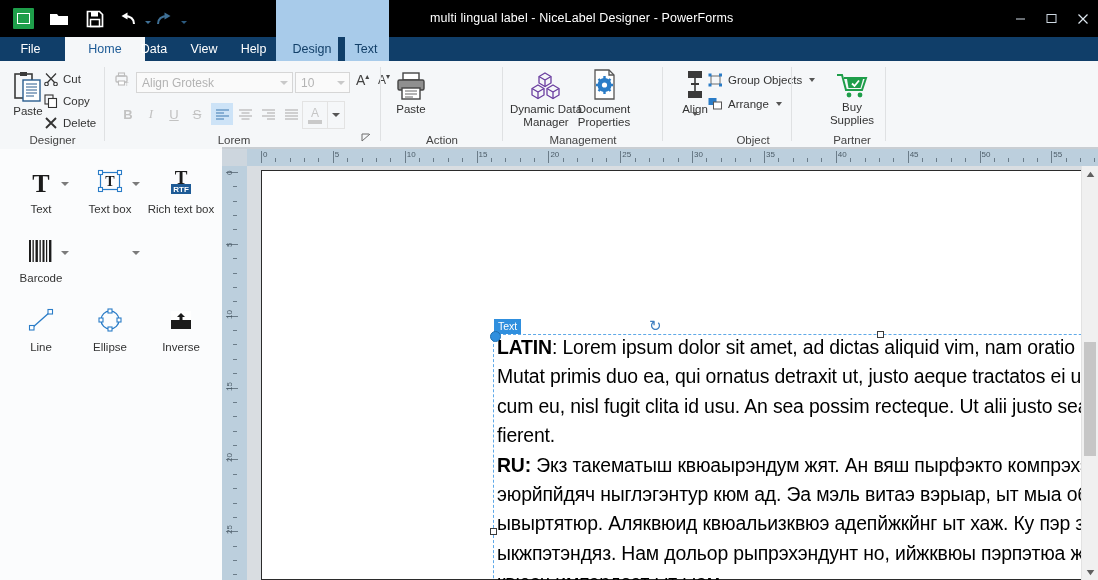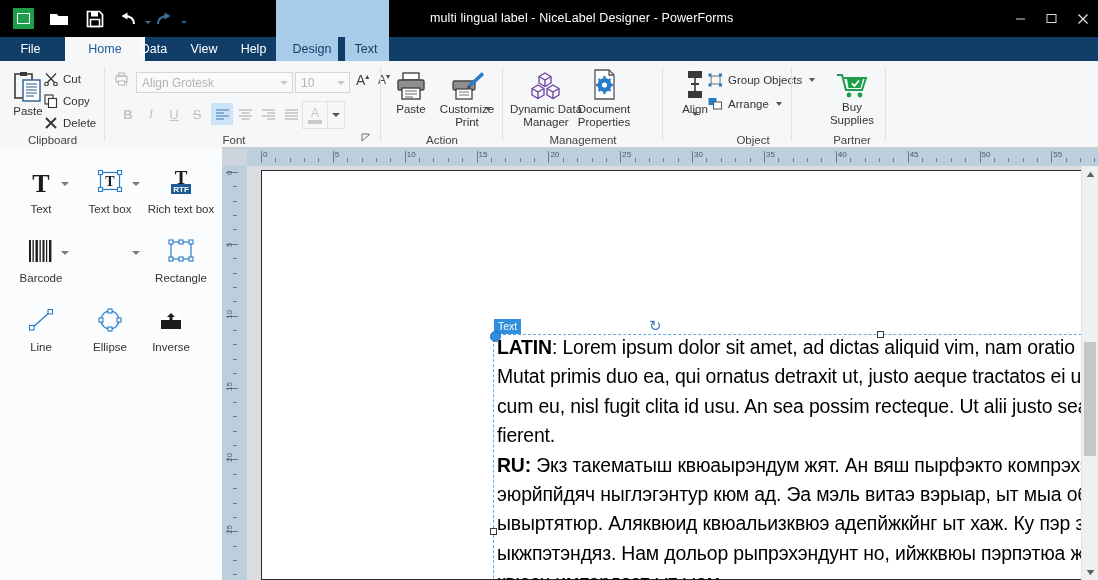--- a/index.html
+++ b/index.html
@@ -454,21 +454,21 @@
           <rect x="4.5" y="4.5" width="8" height="9" fill="#fff" stroke="#333" stroke-width="1.1"></rect>
         </svg>
         <span>Copy</span>
       </div>
       <div class="smallbtn" style="left:44px;top:55px;">
         <svg width="14" height="14" viewBox="0 0 14 14">
           <path d="M2 2 L12 12 M12 2 L2 12" stroke="#333" stroke-width="1.9"></path>
         </svg>
         <span>Delete</span>
       </div>
-      <div class="rgroup-title">Clipboard</div>
+      <div class="rgroup-title">Designer</div>
       <div class="rgroup-sep" style="left:104px;"></div>
     </div>
 
     <div class="rgroup" style="left:105px;width:276px;">
       <div style="position:absolute;left:9px;top:11px;">
         <svg width="17" height="15" viewBox="0 0 17 15">
           <rect x="2" y="4" width="11" height="6" rx="1" fill="none" stroke="#bdbdbd" stroke-width="1.3"></rect>
           <rect x="4.5" y="1" width="6" height="3" fill="none" stroke="#bdbdbd" stroke-width="1.1"></rect>
           <rect x="4.5" y="9" width="6" height="4" fill="#ffffff" stroke="#bdbdbd" stroke-width="1.1"></rect>
           <text x="11" y="14" font-size="6" fill="#bdbdbd" font-family="Liberation Sans">T</text>
@@ -531,21 +531,21 @@
           </svg>
       </div>
       <div style="position:absolute;left:197px;top:40px;width:24px;height:26px;border:1px solid #e3e3e3;display:flex;flex-direction:column;align-items:center;justify-content:center;">
         <span style="font-size:12px;color:#c6c6c6;">A</span>
         <span style="display:block;width:14px;height:4px;background:#c9c9c9;"></span>
       </div>
       <div style="position:absolute;left:222px;top:40px;width:16px;height:26px;border:1px solid #e3e3e3;display:flex;align-items:center;justify-content:center;">
         <span style="width:0;height:0;border-left:4px solid transparent;border-right:4px solid transparent;border-top:4px solid #555;"></span>
       </div>
 
-      <div class="rgroup-title" style="left:0;width:258px;">Font</div>
+      <div class="rgroup-title" style="left:0;width:258px;">Lorem</div>
       <div class="dialog-launcher" style="right:8px;bottom:4px;">
         <svg width="11" height="11" viewBox="0 0 11 11">
           <path d="M1 1 H8 M1 1 V8 M1 8 L9 1" stroke="#6d6d6d" stroke-width="1" fill="none"></path>
         </svg>
       </div>
       <div class="rgroup-sep" style="left:275px;"></div>
     </div>
 
     <div class="rgroup" style="left:381px;width:122px;">
       <div class="bigbtn" style="left:6px;top:6px;width:48px;">
@@ -553,35 +553,20 @@
           <svg width="32" height="30" viewBox="0 0 32 30">
             <rect x="8" y="2" width="16" height="7" fill="#fff" stroke="#444" stroke-width="1.4"></rect>
             <rect x="3" y="9" width="26" height="10" rx="1.5" fill="#8f8f8f" stroke="#444" stroke-width="1.4"></rect>
             <rect x="7" y="17" width="18" height="11" fill="#fff" stroke="#444" stroke-width="1.4"></rect>
             <g stroke="#666" stroke-width="1">
                 <path d="M10 20 H22 M10 23 H22 M10 26 H18"></path>
               </g>
           </svg>
         </span>
         <span>Paste</span>
-      </div>
-      <div class="bigbtn" style="left:52px;top:6px;width:68px;">
-        <span class="glyph">
-          <svg width="36" height="30" viewBox="0 0 36 30">
-            <rect x="4" y="10" width="22" height="9" rx="1.5" fill="#8f8f8f" stroke="#444" stroke-width="1.3"></rect>
-            <rect x="7" y="18" width="16" height="10" fill="#fff" stroke="#444" stroke-width="1.3"></rect>
-            <g stroke="#666" stroke-width="0.9">
-                <path d="M10 21 H20 M10 24 H20"></path>
-              </g>
-            <path d="M33 1 L35 4 L22 16 L19 14 Z" fill="#2A7CC7"></path>
-            <path d="M19 14 L22 16 L18 18 Z" fill="#444"></path>
-          </svg>
-        </span>
-        <span>Customize Print</span>
-        <span style="position:absolute;left:52px;top:40px;width:0;height:0;border-left:3.5px solid transparent;border-right:3.5px solid transparent;border-top:4px solid #555;"></span>
       </div>
       <div class="rgroup-title">Action</div>
       <div class="rgroup-sep" style="left:121px;"></div>
     </div>
 
     <div class="rgroup" style="left:503px;width:160px;">
       <div class="bigbtn" style="left:2px;top:6px;width:82px;">
         <span class="glyph">
           <svg width="36" height="30" viewBox="0 0 36 30">
             <g fill="none" stroke="#6B3FA0" stroke-width="1.3">
@@ -725,36 +710,20 @@
             <rect x="23" y="3" width="2.4" height="22"></rect>
           </g>
         </svg>
       </span>
       <span class="tlabel">Barcode</span>
     </div>
     <span class="tooldrop" style="left:61px;top:102px;"></span>
 
     <span class="tooldrop" style="left:132px;top:102px;"></span>
 
-    <div class="tool" style="left:145px;top:82px;width:72px;">
-      <span class="ticon">
-        <svg width="32" height="28" viewBox="0 0 32 28">
-          <rect x="6" y="5" width="20" height="17" fill="none" stroke="#2A7CC7" stroke-width="1.2"></rect>
-          <g fill="#ffffff" stroke="#2A7CC7" stroke-width="1.1">
-            <rect x="4" y="3" width="4" height="4"></rect>
-              <rect x="24" y="3" width="4" height="4"></rect>
-            <rect x="4" y="20" width="4" height="4"></rect>
-              <rect x="24" y="20" width="4" height="4"></rect>
-            <rect x="14" y="3" width="4" height="4"></rect>
-              <rect x="14" y="20" width="4" height="4"></rect>
-          </g>
-        </svg>
-      </span>
-      <span class="tlabel">Rectangle</span>
-    </div>
 
     <div class="tool" style="left:8px;top:151px;">
       <span class="ticon">
         <svg width="30" height="28" viewBox="0 0 30 28">
           <path d="M6 22 L24 6" stroke="#2A7CC7" stroke-width="1.3"></path>
           <g fill="#ffffff" stroke="#2A7CC7" stroke-width="1.1">
             <rect x="3.5" y="19.5" width="4.5" height="4.5"></rect>
               <rect x="22" y="3.5" width="4.5" height="4.5"></rect>
           </g>
         </svg>
@@ -770,21 +739,21 @@
             <rect x="13" y="3" width="4" height="4"></rect>
               <rect x="13" y="21" width="4" height="4"></rect>
             <rect x="4" y="12" width="4" height="4"></rect>
               <rect x="22" y="12" width="4" height="4"></rect>
           </g>
         </svg>
       </span>
       <span class="tlabel">Ellipse</span>
     </div>
 
-    <div class="tool" style="left:135px;top:151px;width:72px;">
+    <div class="tool" style="left:145px;top:151px;width:72px;">
       <span class="ticon">
         <svg width="30" height="28" viewBox="0 0 30 28">
           <rect x="5" y="5" width="20" height="18" fill="#1b1b1b"></rect>
           <rect x="5" y="5" width="20" height="9" fill="#ffffff"></rect>
           <path d="M15 7 L19 11 H16.5 V17 H19 L15 21 L11 17 H13.5 V11 H11 Z" fill="#1b1b1b"></path>
         </svg>
       </span>
       <span class="tlabel">Inverse</span>
     </div>
 

